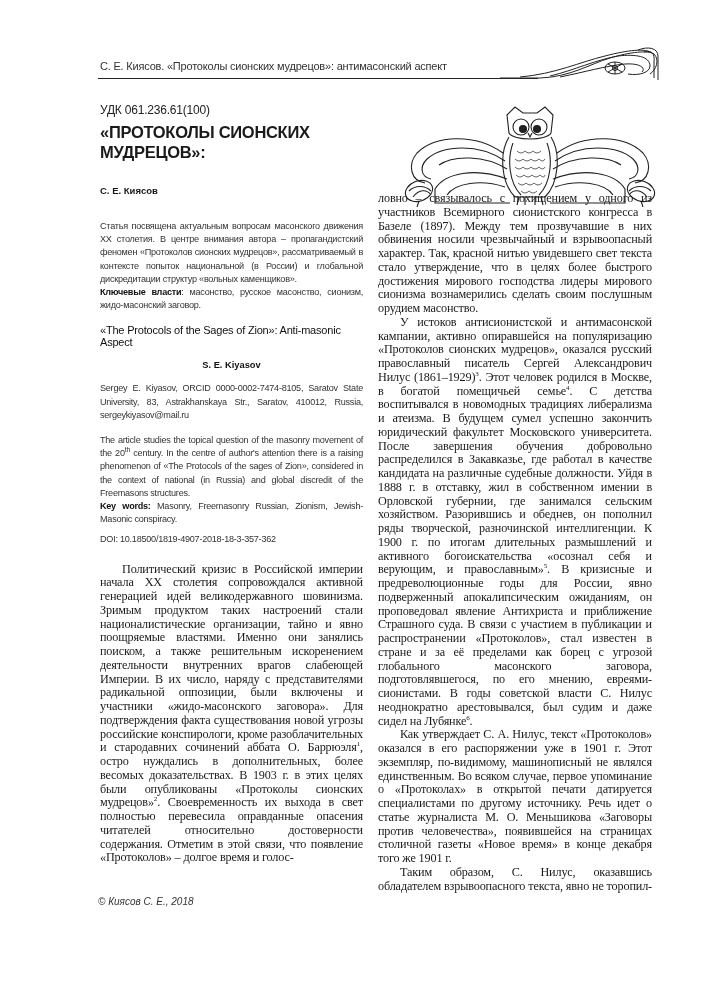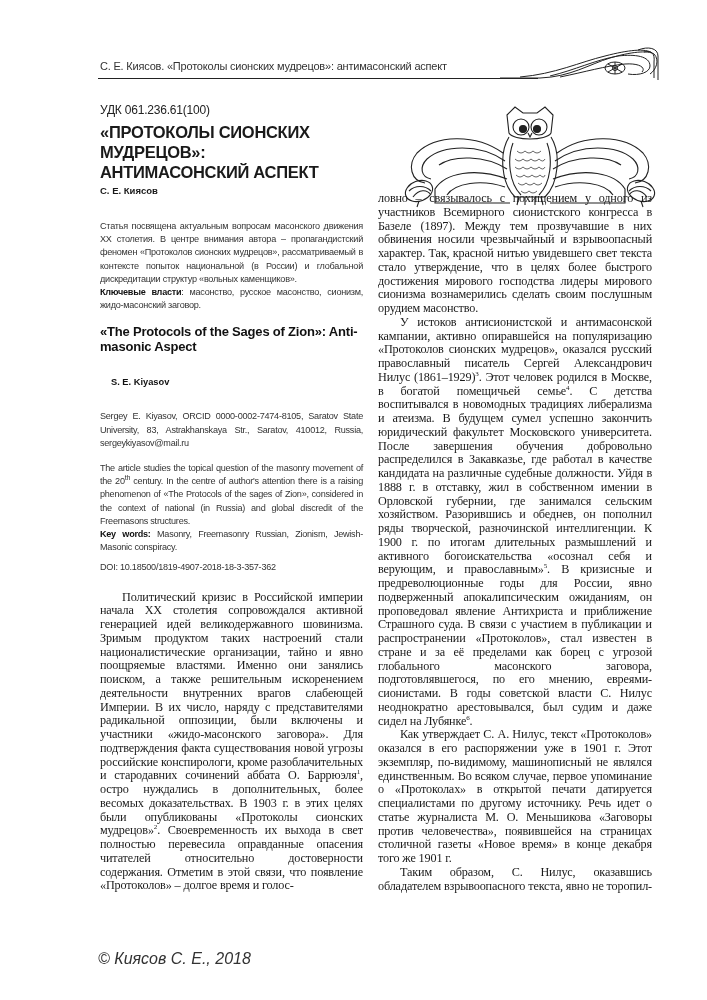--- a/index.html
+++ b/index.html
@@ -21,29 +21,29 @@
   .author-ru { position:absolute; left:100px; top:185px; font-family:"Liberation Sans", sans-serif; font-weight:bold; font-size:9.5px; }
   .owl { position:absolute; left:395px; top:103px; }
   .col-left { position:absolute; left:100px; top:208px; width:263px; }
   .col-right { position:absolute; left:378px; top:192px; width:274px; }
   .sans {
     font-family:"Liberation Sans", sans-serif; font-size:9.1px; line-height:13.2px;
     text-align:justify; color:#333; margin:0; letter-spacing:-0.25px;
   }
   .sans b { color:#111; }
   .gap1 { height:12px; }
-  .en-title { font-family:"Liberation Sans", sans-serif; font-weight:bold; font-size:13px; margin:0; color:#111; letter-spacing:-0.2px; }
-  .en-author { font-family:"Liberation Sans", sans-serif; font-weight:bold; font-size:9.3px; margin:11px; color:#111; }
+  .en-title { font-family:"Liberation Sans", sans-serif; font-weight:normal; font-size:11px; margin:0; color:#111; letter-spacing:-0.2px; }
+  .en-author { font-family:"Liberation Sans", sans-serif; font-weight:bold; font-size:9.3px; margin:0; color:#111;text-align:center; }
   .serif {
     font-family:"Liberation Serif", serif; font-size:12.2px; line-height:13.75px;
     text-align:justify; color:#1a1a1a; margin:0; letter-spacing:-0.15px;
   }
   .serif.indent { text-indent:22px; }
   sup { font-size:7px; line-height:0; }
-  .copyright { position:absolute; left:98px; top:950px; font-family:"Liberation Sans", sans-serif; font-style:italic; font-size:16px; color:#333; }
+  .copyright { position:absolute; left:98px; top:896px; font-family:"Liberation Sans", sans-serif; font-style:italic; font-size:10px; color:#333; }
 </style>
 </head>
 <body>
 
 <div class="page">
 
   <div class="running-head">С. Е. Киясов. «Протоколы сионских мудрецов»: антимасонский аспект</div>
   <div class="head-rule"></div>
   <svg class="head-orn" width="160" height="40" viewBox="0 0 160 40" fill="none" stroke="#222" stroke-width="1">
     <path d="M0 34 L40 34 C70 33 90 20 110 14 C130 8 148 6 154 10 C160 16 156 26 150 30"></path>
@@ -53,21 +53,20 @@
     <ellipse cx="115" cy="24" rx="10" ry="6"></ellipse>
     <path d="M108 20 L122 28 M108 28 L122 20 M115 18 L115 30"></path>
     <circle cx="115" cy="24" r="2.5"></circle>
     <path d="M138 6 C148 2 158 4 158 12 L158 36"></path>
     <path d="M144 8 C152 6 155 10 154 18 L154 34"></path>
   </svg>
 
   <div class="udk">УДК 061.236.61(100)</div>
   <h1 class="title">
     <span>«ПРОТОКОЛЫ СИОНСКИХ МУДРЕЦОВ»:</span><br>
-    <span>АНТИМАСОНСКИЙ АСПЕКТ</span>
   </h1>
   <div class="author-ru">С. Е. Киясов</div>
 
   <svg class="owl" width="270" height="105" viewBox="0 0 270 105" fill="none" stroke="#222" stroke-width="1.1">
 
     <path d="M112 12 L120 4 L128 10 L142 10 L150 4 L158 12 L156 30 C152 38 118 38 114 30 Z"></path>
     <circle cx="126" cy="24" r="8"></circle>
       <circle cx="144" cy="24" r="8"></circle>
     <circle cx="128" cy="26" r="3.5" fill="#222"></circle>
       <circle cx="142" cy="26" r="3.5" fill="#222"></circle>

